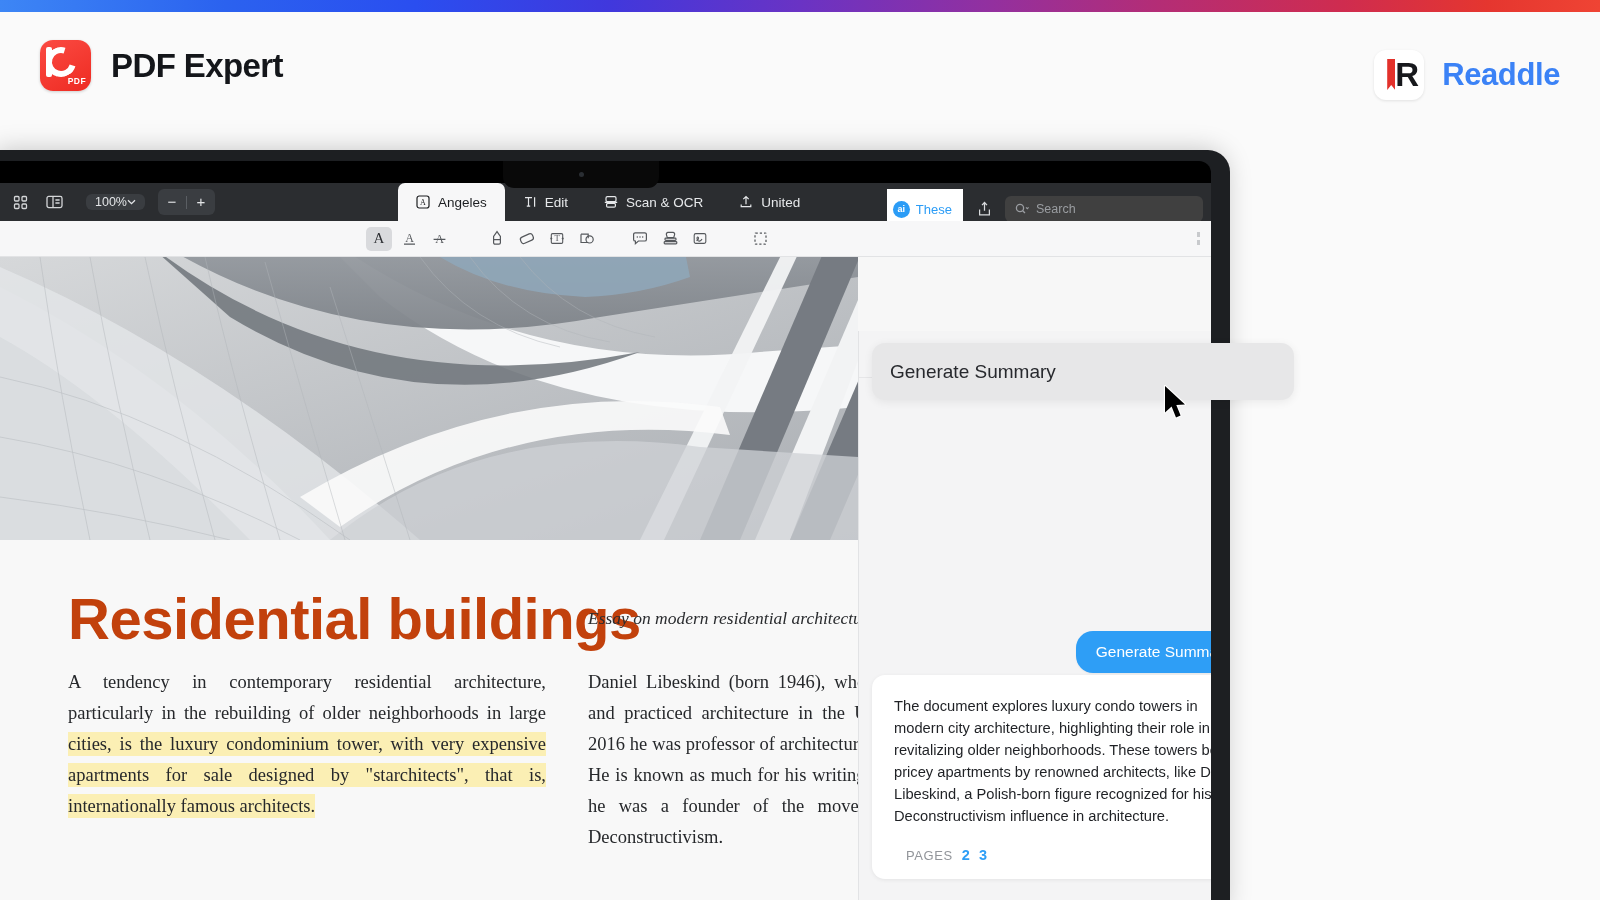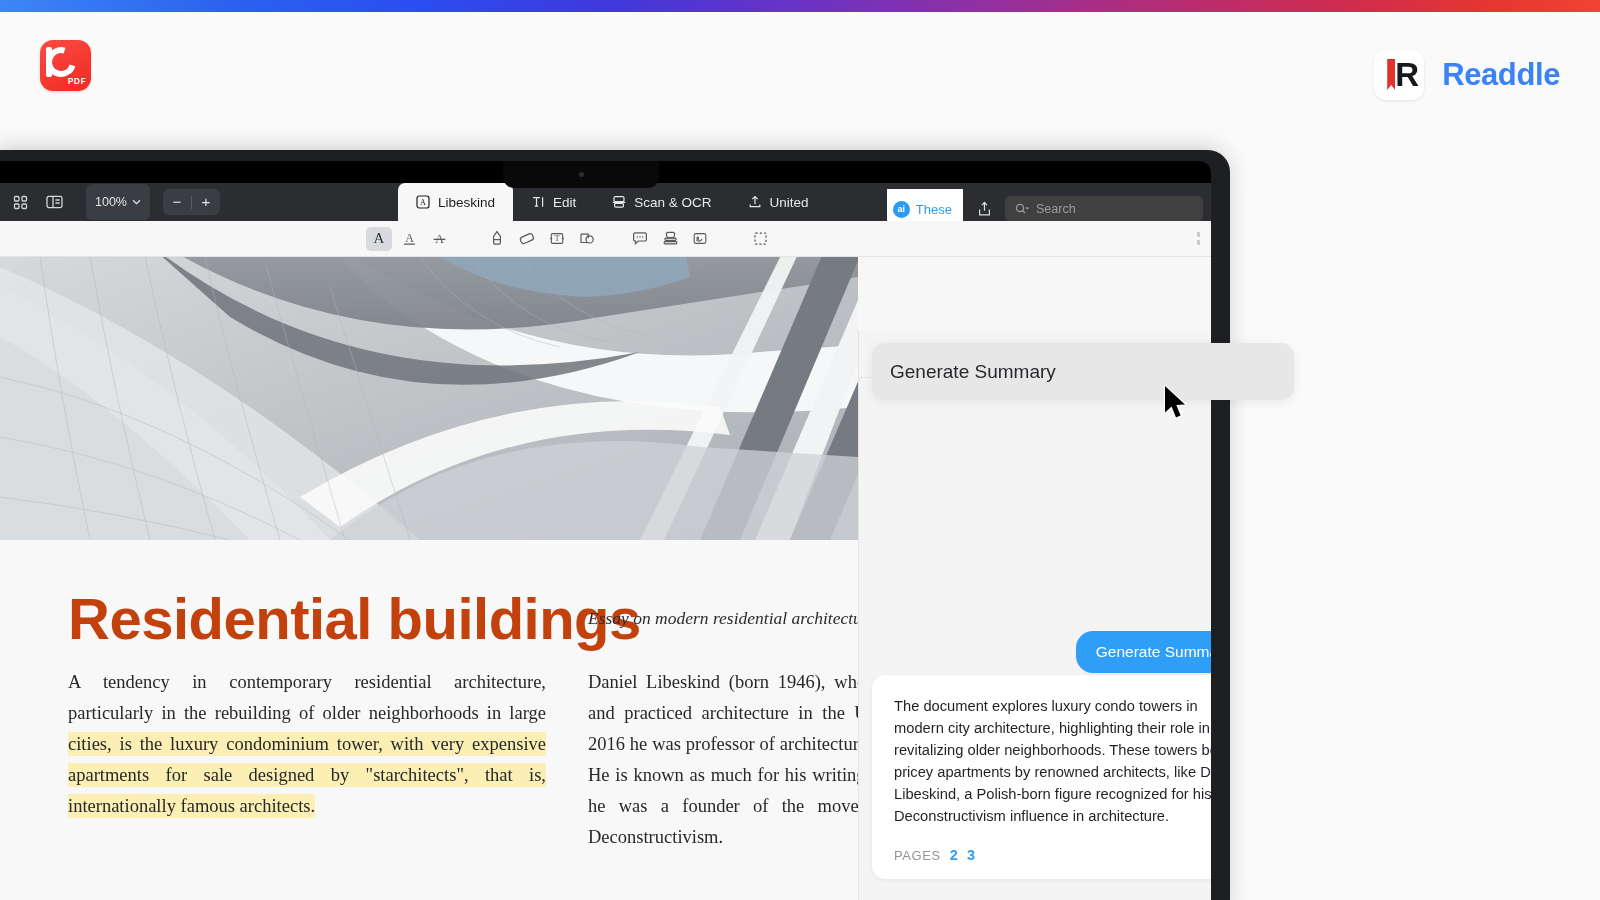--- a/index.html
+++ b/index.html
@@ -90,22 +90,22 @@
   .toolbar {
     position: absolute; left: 0; top: 0; width: 100%; height: 38px;
     background: #2b2d30; display: flex; align-items: center;
   }
   .tb-left { display: flex; align-items: center; gap: 6px; padding-left: 6px; }
   .ic-btn {
     width: 28px; height: 26px; display: flex; align-items: center; justify-content: center;
     color: #d4d6d8; border-radius: 5px;
   }
   .zoom-pill {
-    margin-left: 12px; height: 36px; background: #3a3d41; border-radius: 6px;
-    display: flex; align-items: center; gap: 5px; padding: 7px 9px;
+    margin-left: 12px; height: 16px; background: #3a3d41; border-radius: 6px;
+    display: flex; align-items: center; padding: 7px 9px;
     color: #e3e5e7; font-size: 12.5px;
   }
   .zoom-step {
     margin-left: 7px; height: 26px; background: #3a3d41; border-radius: 6px;
     display: flex; align-items: center; color: #e3e5e7; font-size: 15px;
   }
   .zoom-step span { width: 28px; text-align: center; line-height: 26px; }
   .zoom-step .sep { width: 1px; height: 13px; background: #5a5e63; }
 
   .tabs { position: absolute; left: 398px; top: 0; height: 38px; display: flex; align-items: stretch; }
@@ -206,21 +206,21 @@
     padding: 12px 20px; font-size: 15.5px; white-space: nowrap;
     box-shadow: 0 1px 2px rgba(0,0,0,.05);
   }
   .bubble-ai {
     position: absolute; left: 13px; top: 297px; width: 392px;
     background: #fff; border-radius: 13px; padding: 20px 22px 16px 22px;
     box-shadow: 0 1px 4px rgba(0,0,0,.07);
   }
   .bubble-ai p { font-size: 14.7px; line-height: 22px; color: #1f2125; }
   .pages-row { margin-top: 20px; display: flex; align-items: center; gap: 9px; }
-  .pages-label { font-size: 13px; color: #92959a; letter-spacing: .6px; }
+  .pages-label { font-size: 13px; color: #92959a; letter-spacing: .6px; margin-left: 12px; }
   .page-link { font-size: 14.5px; color: #2e9ef6; font-weight: 700; }
 
   
   .suggest-pill {
     position: absolute; left: 872px; top: 343px; width: 422px; height: 57px;
     background: #e7e7e8; border-radius: 13px;
     display: flex; align-items: center; padding-left: 18px;
     box-shadow: 0 2px 10px rgba(0,0,0,.07);
     z-index: 40;
   }
@@ -235,20 +235,21 @@
 
   <div class="gradient-bar"></div>
 
   <div class="brand-header">
     <div class="brand-left">
       <div class="pdf-logo">
         <div class="hook"></div>
         <div class="hookbar"></div>
         <div class="pdftag">PDF</div>
       </div>
+      <div class="brand-name">PDF Expert</div>
     </div>
 
     <div class="brand-right">
       <div class="readdle-mark">
         <div class="bookmark"></div>
         <div class="rglyph">R</div>
       </div>
       <div class="readdle-name">Readdle</div>
     </div>
   </div>
@@ -293,21 +294,21 @@
           </div>
 
           <div class="tabs">
             <div class="tab active">
               <span class="glyph">
                 <svg width="14" height="14" viewBox="0 0 14 14" fill="none" stroke="currentColor" stroke-width="1.2">
                   <rect x="1" y="1" width="12" height="12" rx="2.2"></rect>
                   <text x="7" y="10.3" font-size="8" fill="currentColor" stroke="none" text-anchor="middle" font-family="Liberation Serif, serif">A</text>
                 </svg>
               </span>
-              <span>Libeskind</span>
+              <span>Angeles</span>
             </div>
             <div class="tab">
               <span class="glyph">
                 <svg width="14" height="14" viewBox="0 0 14 14" fill="none" stroke="currentColor" stroke-width="1.2">
                   <path d="M2 2.6h7M5.5 2.6v8.6M3.8 11.2h3.4"></path>
                     <path d="M11.6 2.2v9.6"></path>
                 </svg>
               </span>
               <span>Edit</span>
             </div>

